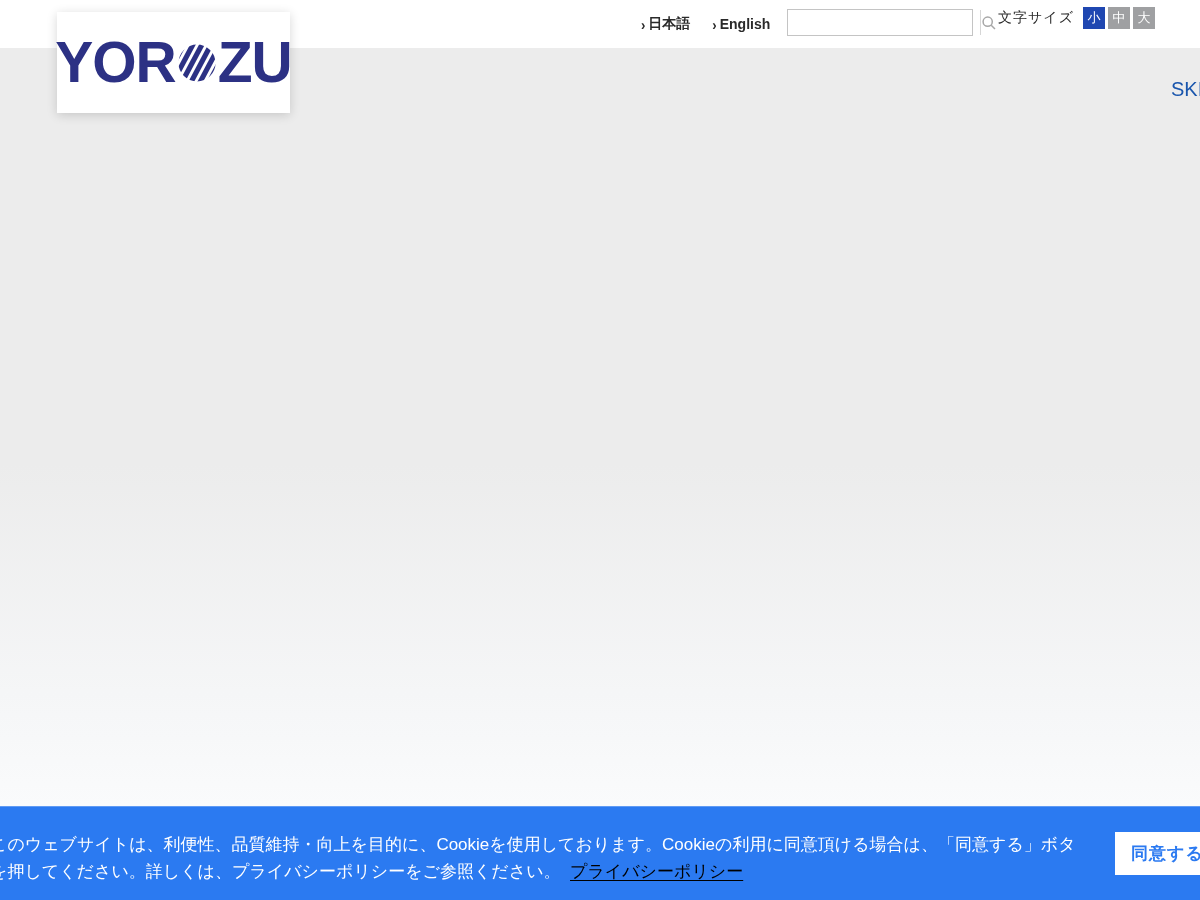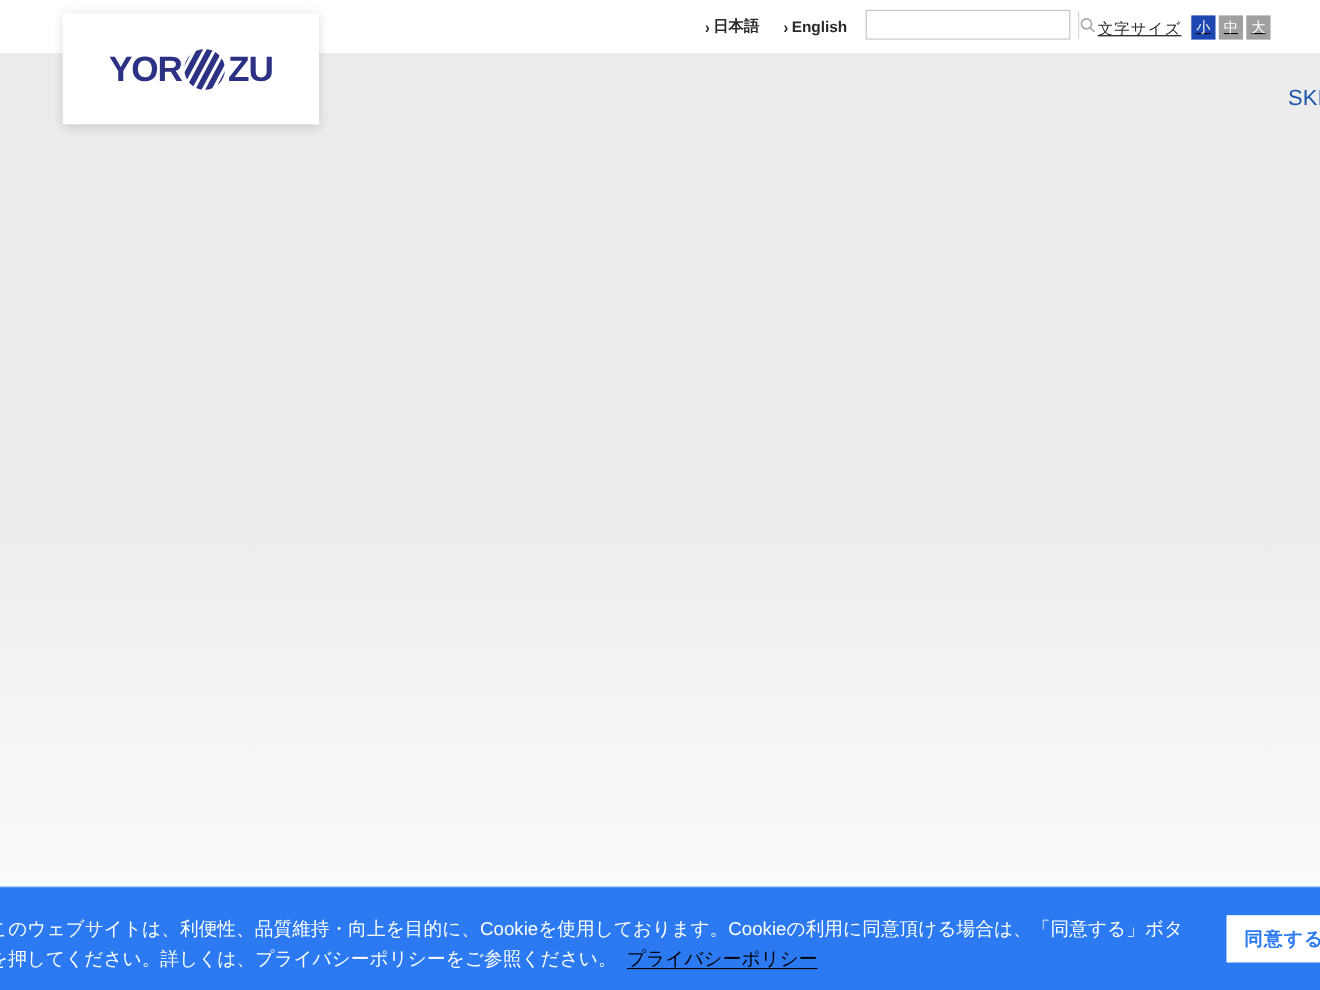--- a/index.html
+++ b/index.html
@@ -44,21 +44,21 @@
     font-size:13px;padding:0 8px;color:#333;
     font-family:"Liberation Sans","DejaVu Sans",sans-serif;
   }
   .search-btn{
     width:28px;border:none;background:transparent;
     border-left:1px solid #d6d6d6;cursor:pointer;
     display:flex;align-items:center;justify-content:center;padding:0;
   }
   .fontsize{
     position:absolute;left:998px;top:0;height:36px;
-    display:flex;align-items:flex-end;gap:9px;text-decoration:underline;
+    display:flex;align-items:center;gap:9px;
   }
   .fontsize-label{font-size:14px;color:#2a2a2a;letter-spacing:1px;}
   .fs-btns{display:flex;gap:3px;}
   .fs-btn{
     width:22px;height:22px;border:none;cursor:pointer;
     font-size:13px;color:#fff;line-height:22px;text-align:center;
     font-family:"Liberation Sans","DejaVu Sans",sans-serif;
     background:var(--btn-gray);padding:0;
   }
   .fs-btn.active{background:var(--btn-blue);}
@@ -76,21 +76,21 @@
   
   .logo-card{
     position:absolute;left:57px;top:12px;width:233px;height:101px;
     background:#ffffff;z-index:6;
     box-shadow:0 2px 10px rgba(0,0,0,0.16);
     display:flex;align-items:center;justify-content:center;
     cursor:pointer;
   }
   .logo-row{display:flex;align-items:center;}
   .logo-text{
-    font-size:32px;font-weight:800;color:var(--logo-navy);
+    font-size:57px;font-weight:800;color:var(--logo-navy);
     letter-spacing:-1px;line-height:1;
     font-family:"Liberation Sans","DejaVu Sans",sans-serif;
   }
   .logo-o{width:38px;height:38px;margin:0 2px;display:block;}
   
   .cookie-banner{
     position:absolute;left:0;top:806px;width:1200px;height:94px;
     background:var(--accent-blue);z-index:10;
     border-top:1px solid rgba(255,255,255,0.25);
   }

